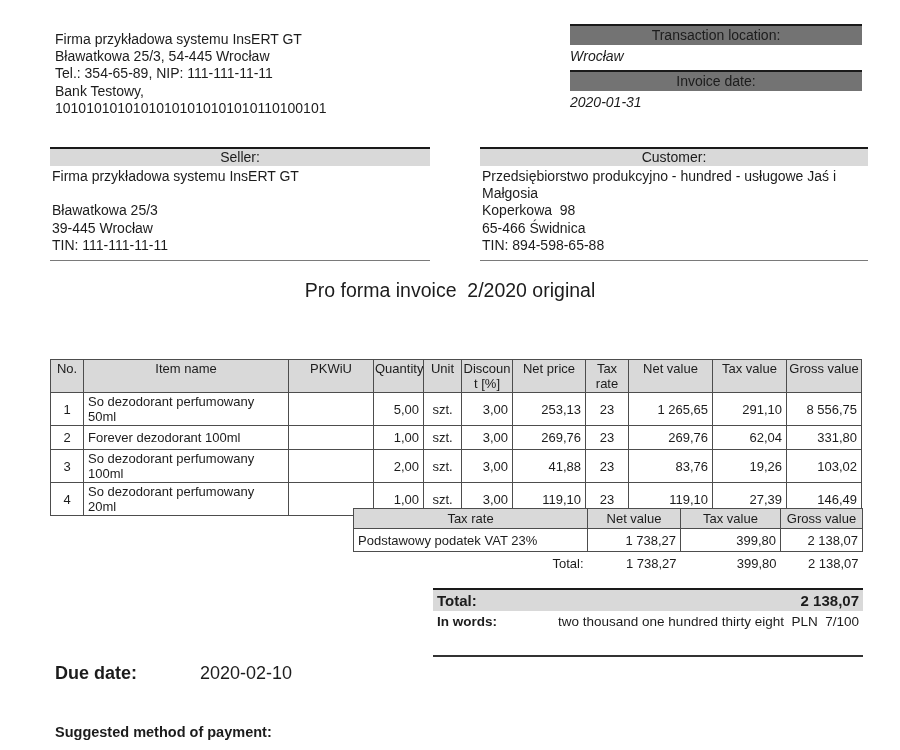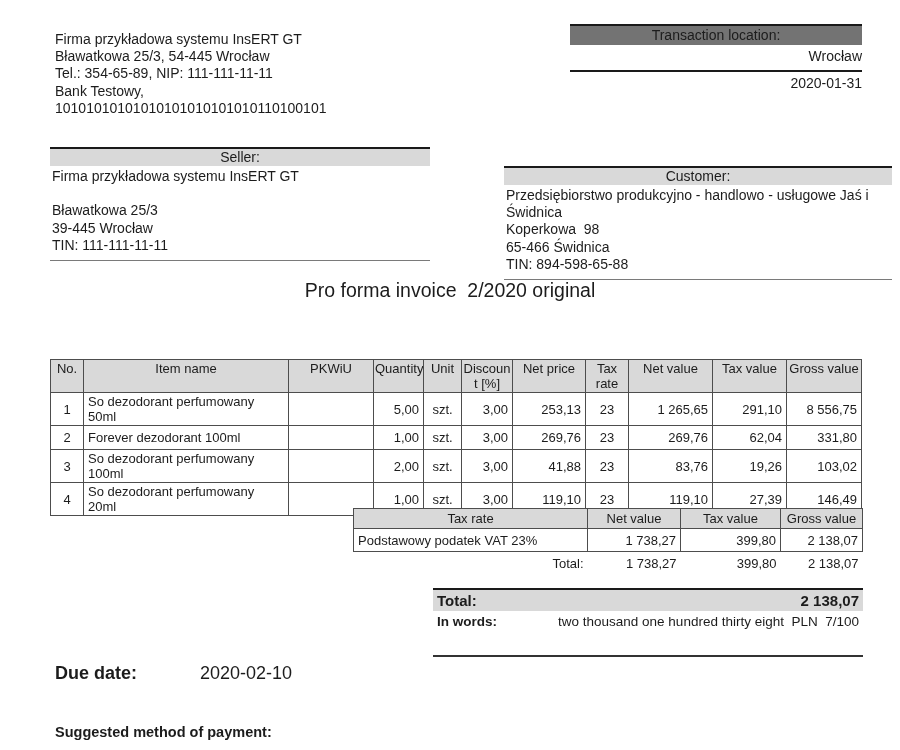--- a/index.html
+++ b/index.html
@@ -4,24 +4,24 @@
 <style>
   html,body{margin:0;padding:0;}
   body{
     width:900px;height:750px;background:#ffffff;position:relative;
     font-family:"Liberation Sans", sans-serif;color:#1c1c1c;overflow:hidden;
   }
   .company{position:absolute;left:55px;top:31px;font-size:14px;line-height:17.2px;}
   .meta-box{position:absolute;left:570px;top:24px;width:292px;font-size:14px;}
   .meta-section{border-top:2px solid #1a1a1a;}
   .meta-header{background:#737373;text-align:center;padding:1px 0 2px;}
-  .meta-value{text-align:right;padding:3px 0 6px;}
+  .meta-value{text-align:left;padding:3px 0 6px;font-style:italic;}
   .party{position:absolute;top:147px;font-size:14px;}
   .party.seller{left:50px;width:380px;}
-  .party.customer{left:504px;width:388px;margin-top:19px;}
+  .party.customer{left:480px;width:388px;}
   .party-top{border-top:2px solid #1a1a1a;}
   .party-header{background:#d9d9d9;text-align:center;padding:0 0 1px;}
   .party-body{padding:2px 2px 6px 2px;line-height:17.2px;border-bottom:1px solid #7a7a7a;min-height:86px;}
   .blank-line{height:17.2px;}
   .pre{white-space:pre-wrap;}
   .title{position:absolute;left:0;top:279px;width:900px;text-align:center;font-size:19.5px;white-space:pre;}
   table{border-collapse:collapse;table-layout:fixed;font-size:13px;}
   .items{position:absolute;left:50px;top:359px;width:811px;}
   .items th,.items td{border:1px solid #4d4d4d;overflow:hidden;}
   .items th{background:#d9d9d9;font-weight:normal;vertical-align:top;text-align:center;
@@ -55,41 +55,42 @@
   <div>Bank Testowy,</div>
   <div>10101010101010101010101010110100101</div>
 </div>
 
 <div class="meta-box">
   <div class="meta-section">
     <div class="meta-header">Transaction location:</div>
     <div class="meta-value">Wrocław</div>
   </div>
   <div class="meta-section">
+    <div class="meta-header">Invoice date:</div>
     <div class="meta-value">2020-01-31</div>
   </div>
 </div>
 
 <div class="party seller">
   <div class="party-top"></div>
   <div class="party-header">Seller:</div>
   <div class="party-body">
     <div>Firma przykładowa systemu InsERT GT</div>
     <div class="blank-line"></div>
     <div>Bławatkowa 25/3</div>
     <div>39-445 Wrocław</div>
     <div>TIN: 111-111-11-11</div>
   </div>
 </div>
 
 <div class="party customer">
   <div class="party-top"></div>
   <div class="party-header">Customer:</div>
   <div class="party-body">
-    <div>Przedsiębiorstwo produkcyjno - handlowo - usługowe Jaś i Świdnica</div>
+    <div>Przedsiębiorstwo produkcyjno - hundred - usługowe Jaś i Małgosia</div>
     <div class="pre">Koperkowa  98</div>
     <div>65-466 Świdnica</div>
     <div>TIN: 894-598-65-88</div>
   </div>
 </div>
 
 <div class="title">Pro forma invoice  2/2020 original</div>
 
 <table class="items">
   <colgroup>

